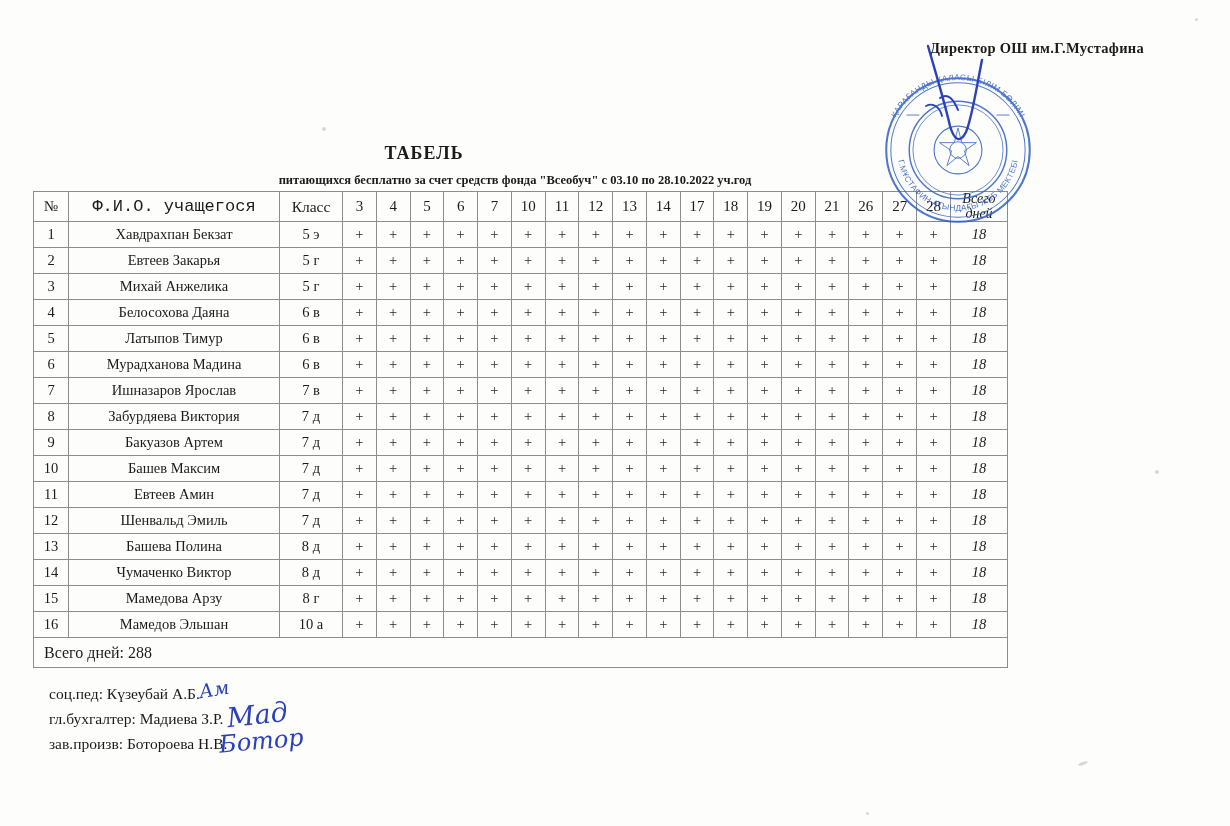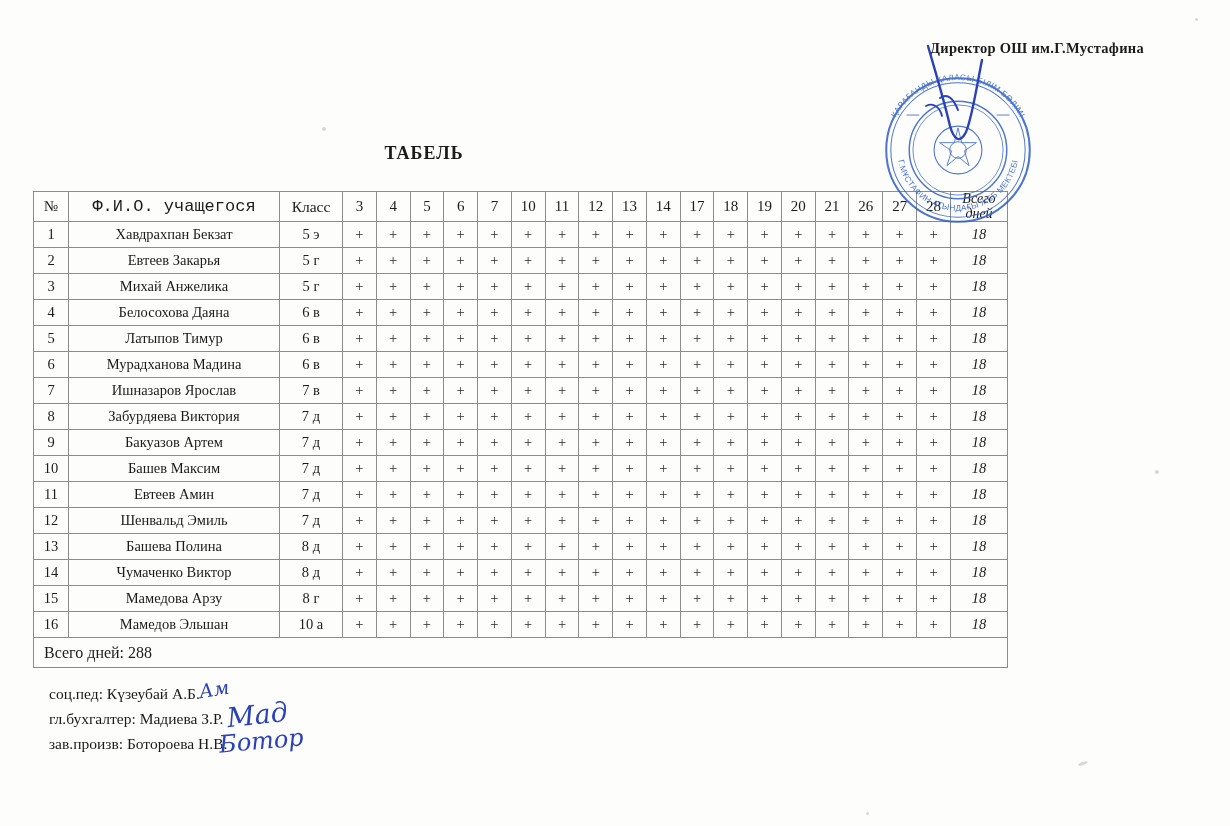--- a/index.html
+++ b/index.html
@@ -195,20 +195,21 @@
     <line x1="142" y1="62" x2="156" y2="62" stroke="#2f5fc4" stroke-width="1"></line>
   </svg>
 
   <svg class="director-sig" width="80" height="110" viewBox="0 0 80 110">
     <path d="M8 6 C 16 34, 24 60, 30 86 C 34 100, 40 104, 46 92 C 52 78, 56 50, 62 20" fill="none" stroke="#2b41b8" stroke-width="2.4" stroke-linecap="round"></path>
     <path d="M20 58 C 28 52, 34 60, 38 70" fill="none" stroke="#2b41b8" stroke-width="2" stroke-linecap="round"></path>
     <path d="M6 66 C 14 62, 20 68, 22 76" fill="none" stroke="#2b41b8" stroke-width="1.8" stroke-linecap="round"></path>
   </svg>
 
   <div class="doc-title">ТАБЕЛЬ</div>
+  <div class="doc-subtitle">питающихся бесплатно за счет средств фонда "Всеобуч"  с 03.10 по 28.10.2022 уч.год</div>
 
   <div class="table-wrap">
     <table class="tabel">
       <thead>
         <tr>
           <th class="col-num">№</th>
           <th class="col-name">Ф.И.О.  учащегося</th>
           <th class="col-class">Класс</th>
 
           <th class="col-day">3</th>

